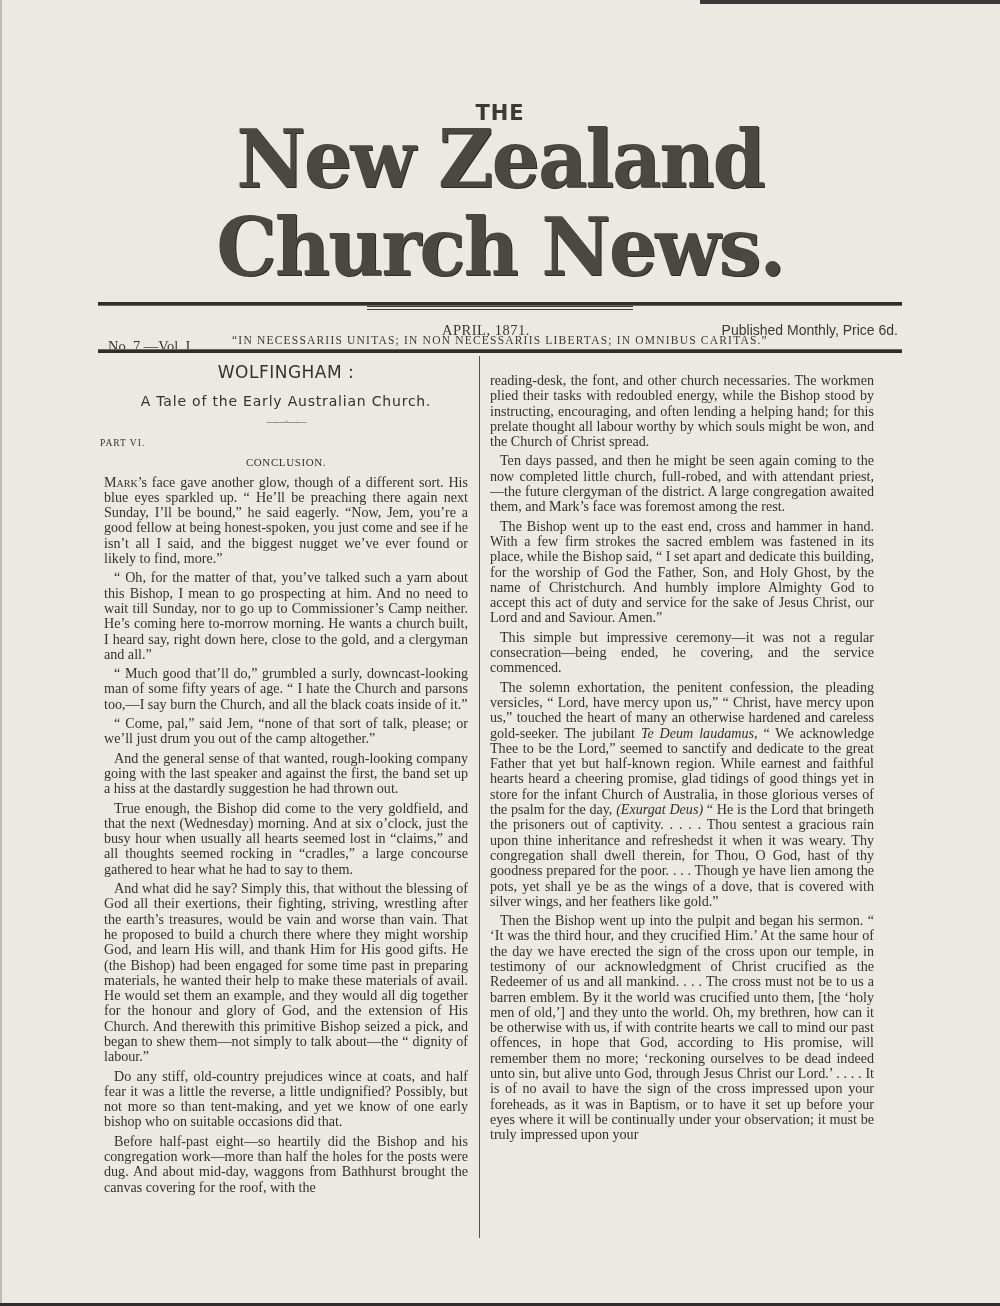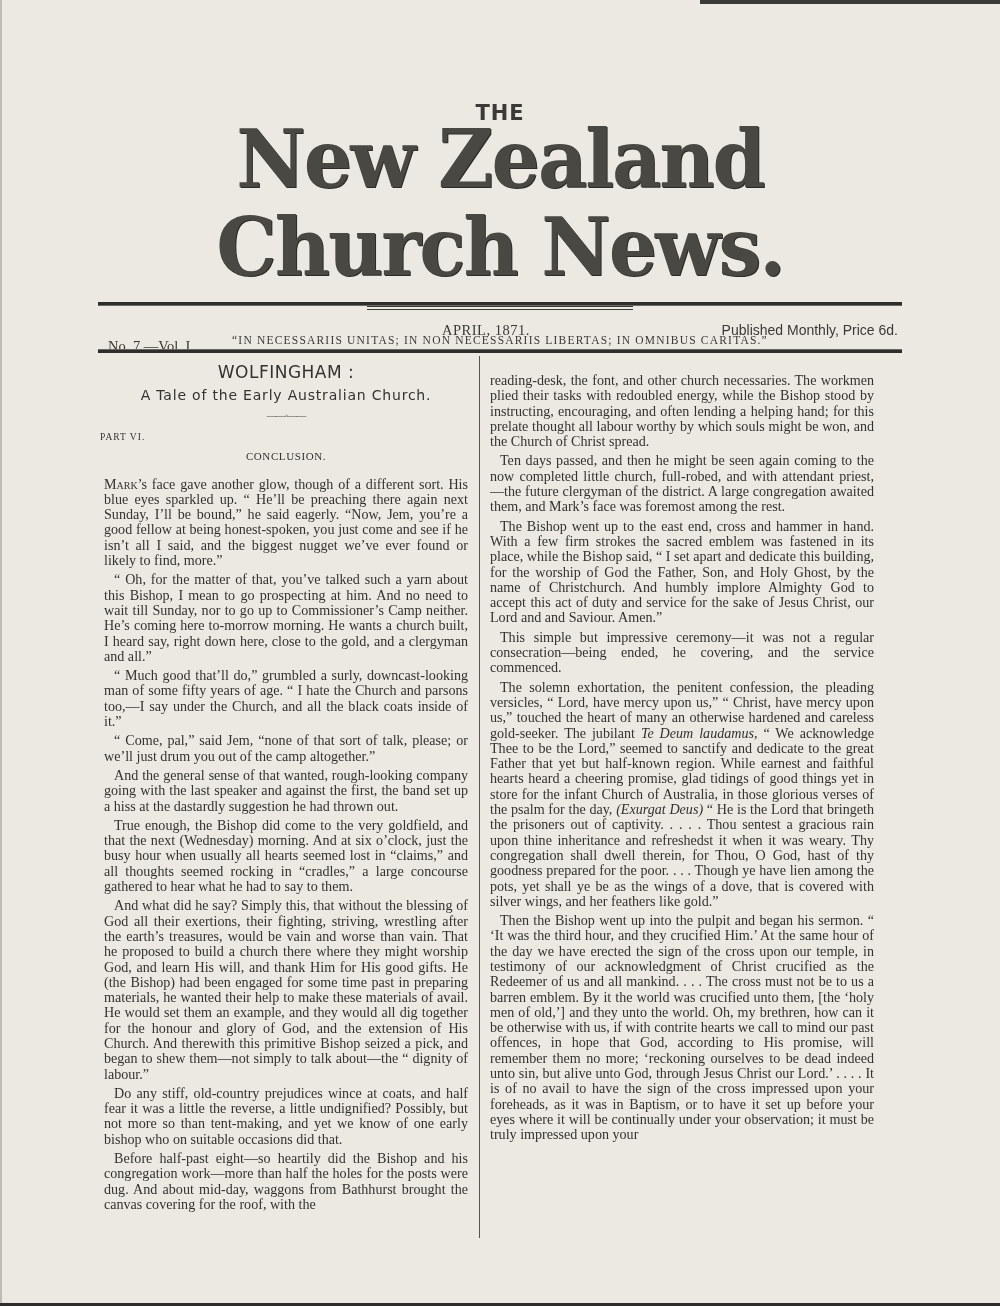--- a/index.html
+++ b/index.html
@@ -46,24 +46,24 @@
   .info-bar .date { position:absolute; left:334px; top:0; letter-spacing: .5px; }
   .info-bar .price { position:absolute; right:0; top:0; font-family:"Liberation Sans", sans-serif; font-size:14px;margin-left:31px; }
   .info-rule-bottom { position:absolute; left:98px; top:349px; width:804px; height:3px; background:#2f2e2b; border-top:1px solid #6a6863; }
 
   .col { position:absolute; top:358px; font-size:14.1px; line-height:15.3px; text-align: justify; color:#33322f; }
   .col-left { left:100px; width:372px; }
   .col-right { left:486px; width:392px; top:369px; }
   .col-divider { position:absolute; left:479px; top:356px; width:1px; height:882px; background:#55534f; }
 
   .art-title { text-align:center; font-family:"DejaVu Sans", sans-serif; font-size:17px; letter-spacing:.5px; margin-top:4px; line-height:20px; }
-  .art-subtitle { text-align:center; font-family:"DejaVu Sans", sans-serif; font-size:14px; letter-spacing:.8px; margin-top:4px; line-height:18px; }
+  .art-subtitle { text-align:center; font-family:"DejaVu Sans", sans-serif; font-size:14px; letter-spacing:.8px; margin-top:10px; line-height:18px; }
   .ornament { text-align:center; font-size:10px; margin:4px 0 8px 0; letter-spacing:-1px; color:#55534f; }
   .part { text-align:left; font-size:9.5px; letter-spacing:1px; line-height:13px; }
-  .conclusion { text-align:center; font-size:11px; letter-spacing:.6px; margin-top:5px; margin-bottom:12px; }
+  .conclusion { text-align:center; font-size:11px; letter-spacing:.6px; margin-top:5px; margin-bottom:4px; }
 
   p { margin: 4px; text-indent: 10px; }
   p.first { text-indent: 0; }
   .smallcaps { font-variant: small-caps; }
   .ital { font-style: italic; }
 </style>
 </head>
 <body>
 
 <div class="page">
@@ -89,21 +89,21 @@
   <div class="col-divider"></div>
 
   <section class="col col-left">
     <div class="art-title">WOLFINGHAM :</div>
     <div class="art-subtitle">A Tale of the Early Australian Church.</div>
     <div class="ornament">——◦——</div>
     <div class="part">PART VI.</div>
     <div class="conclusion">CONCLUSION.</div>
     <p class="first"><span class="smallcaps">Mark</span><span>’s face gave another glow, though of a different sort. His blue eyes sparkled up. “ He’ll be preaching there again next Sunday, I’ll be bound,” he said eagerly. “Now, Jem, you’re a good fellow at being honest-spoken, you just come and see if he isn’t all I said, and the biggest nugget we’ve ever found or likely to find, more.”</span></p>
     <p>“ Oh, for the matter of that, you’ve talked such a yarn about this Bishop, I mean to go prospecting at him. And no need to wait till Sunday, nor to go up to Commissioner’s Camp neither. He’s coming here to-morrow morning. He wants a church built, I heard say, right down here, close to the gold, and a clergyman and all.”</p>
-    <p>“ Much good that’ll do,” grumbled a surly, downcast-looking man of some fifty years of age. “ I hate the Church and parsons too,—I say under the Church, and all the black coats inside of it.”</p>
+    <p>“ Much good that’ll do,” grumbled a surly, downcast-looking man of some fifty years of age. “ I hate the Church and parsons too,—I say burn the Church, and all the black coats inside of it.”</p>
     <p>“ Come, pal,” said Jem, “none of that sort of talk, please; or we’ll just drum you out of the camp altogether.”</p>
     <p>And the general sense of that wanted, rough-looking company going with the last speaker and against the first, the band set up a hiss at the dastardly suggestion he had thrown out.</p>
     <p>True enough, the Bishop did come to the very goldfield, and that the next (Wednesday) morning. And at six o’clock, just the busy hour when usually all hearts seemed lost in “claims,” and all thoughts seemed rocking in “cradles,” a large concourse gathered to hear what he had to say to them.</p>
     <p>And what did he say? Simply this, that without the blessing of God all their exertions, their fighting, striving, wrestling after the earth’s treasures, would be vain and worse than vain. That he proposed to build a church there where they might worship God, and learn His will, and thank Him for His good gifts. He (the Bishop) had been engaged for some time past in preparing materials, he wanted their help to make these materials of avail. He would set them an example, and they would all dig together for the honour and glory of God, and the extension of His Church. And therewith this primitive Bishop seized a pick, and began to shew them—not simply to talk about—the “ dignity of labour.”</p>
     <p>Do any stiff, old-country prejudices wince at coats, and half fear it was a little the reverse, a little undignified? Possibly, but not more so than tent-making, and yet we know of one early bishop who on suitable occasions did that.</p>
     <p>Before half-past eight—so heartily did the Bishop and his congregation work—more than half the holes for the posts were dug. And about mid-day, waggons from Bathhurst brought the canvas covering for the roof, with the</p>
   </section>
 
   <section class="col col-right">
     <p class="first">reading-desk, the font, and other church necessaries. The workmen plied their tasks with redoubled energy, while the Bishop stood by instructing, encouraging, and often lending a helping hand; for this prelate thought all labour worthy by which souls might be won, and the Church of Christ spread.</p>

